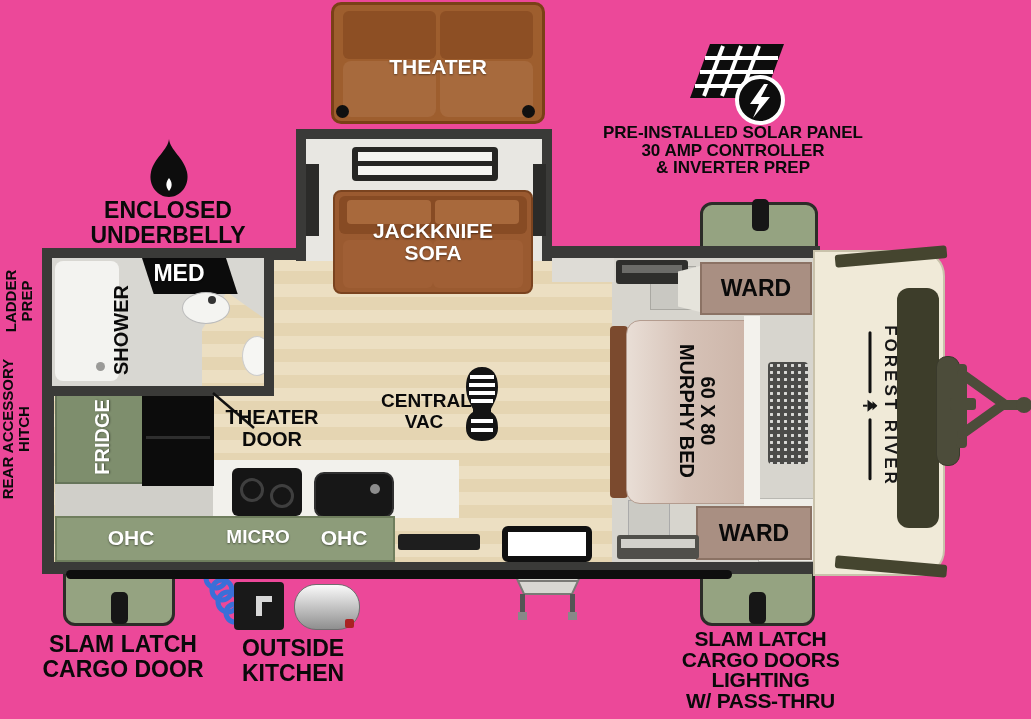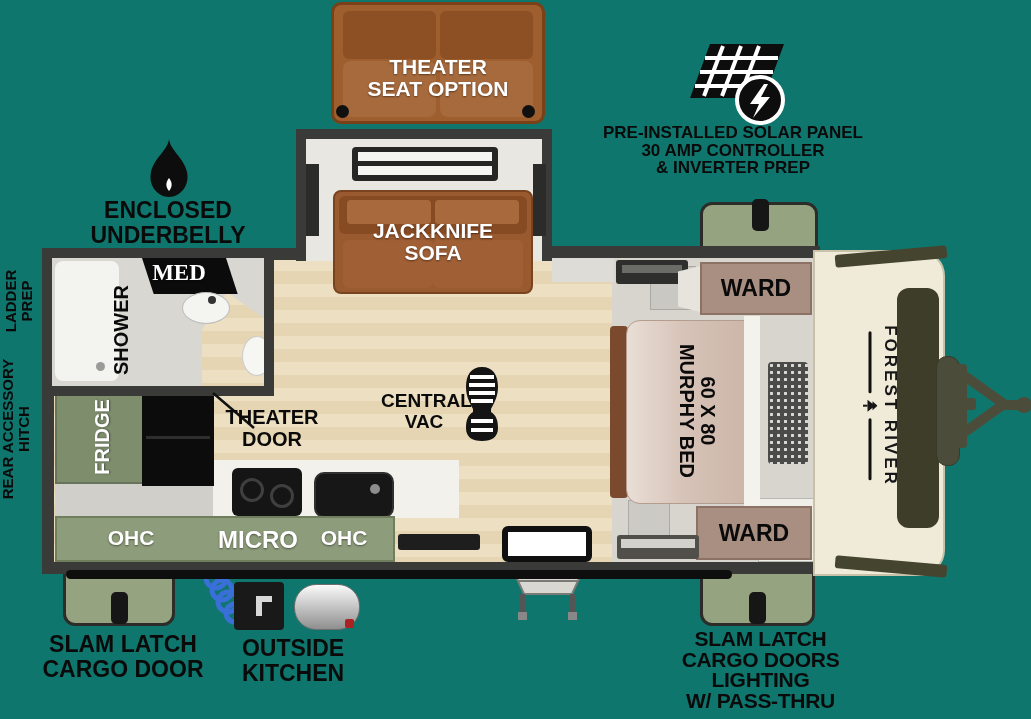--- a/index.html
+++ b/index.html
@@ -1,16 +1,16 @@
 <!DOCTYPE html>
 <html><head>
 <meta charset="utf-8">
 <style>
   html,body{margin:0;padding:0;background:#fff;}
-  #canvas{position:relative;width:1031px;height:719px;background:#0f766e;overflow:hidden;
+  #canvas{position:relative;width:1031px;height:719px;background:#ec4899;overflow:hidden;
           font-family:"Liberation Sans","DejaVu Sans",sans-serif;font-weight:bold;}
   .abs{position:absolute;}
   .txt{font-weight:bold;color:#0a0a0a;text-align:center;line-height:1.06;}
   .wtxt{color:#fff;text-shadow:0 1px 2px rgba(0,0,0,.45);}
   .rot-ccw{transform:translate(-50%,-50%) rotate(-90deg);transform-origin:center;}
   .rot-cw{transform:translate(-50%,-50%) rotate(90deg);transform-origin:center;}
   .nowrap{white-space:nowrap;}
   .wall{background:#3a3a38;}
   .floor{background:repeating-linear-gradient(180deg,#ecdfc2 0px,#ecdfc2 13px,#e5d5b2 13px,#e5d5b2 26px);}
   .dot{width:13px;height:13px;border-radius:50%;background:#101010;}
@@ -33,21 +33,20 @@
   <div class="abs wall" style="left:42px;top:562px;width:778px;height:12px;z-index:3;"></div>
 
   <div class="abs" style="left:331px;top:2px;width:214px;height:122px;background:#9e5e2e;border:3px solid #7a4017;border-radius:10px;box-sizing:border-box;z-index:4;">
     <div class="abs" style="left:9px;top:6px;width:93px;height:48px;background:#8d4f24;border-radius:6px;"></div>
     <div class="abs" style="left:106px;top:6px;width:93px;height:48px;background:#8d4f24;border-radius:6px;"></div>
     <div class="abs" style="left:9px;top:56px;width:93px;height:56px;background:#a76a3d;border-radius:8px;"></div>
     <div class="abs" style="left:106px;top:56px;width:93px;height:56px;background:#a76a3d;border-radius:8px;"></div>
   </div>
   <div class="abs txt wtxt" style="left:341px;top:56px;width:194px;font-size:21px;z-index:5;">
     <div>THEATER</div>
-      <div>SEAT OPTION</div>
   </div>
   <div class="abs dot" style="left:336px;top:105px;z-index:5;"></div>
   <div class="abs dot" style="left:522px;top:105px;z-index:5;"></div>
 
   <div class="abs" style="left:296px;top:129px;width:256px;height:132px;background:#e8e7e2;border:10px solid #3a3a38;border-bottom:none;box-sizing:border-box;z-index:4;"></div>
   <div class="abs" style="left:352px;top:147px;width:146px;height:34px;background:#262624;border-radius:4px;z-index:5;">
     <div class="abs" style="left:6px;top:5px;width:134px;height:9px;background:#f5f5f2;"></div>
     <div class="abs" style="left:6px;top:19px;width:134px;height:9px;background:#f5f5f2;"></div>
   </div>
   <div class="abs" style="left:306px;top:164px;width:13px;height:72px;background:#2b2b29;z-index:5;"></div>
@@ -101,21 +100,21 @@
   <div class="abs txt rot-ccw nowrap" style="left:16px;top:429px;font-size:15px;line-height:16px;z-index:4;">
     <div>REAR ACCESSORY</div>
       <div>HITCH</div>
   </div>
 
   <div class="abs" style="left:42px;top:248px;width:232px;height:148px;background:#d8d7d2;border:10px solid #3a3a38;box-sizing:border-box;overflow:hidden;z-index:5;">
     <div class="abs" style="left:3px;top:3px;width:64px;height:120px;background:#f3f3f0;border-radius:8px;"></div>
     <div class="abs floor" style="left:150px;top:34px;width:62px;height:94px;clip-path:polygon(40% 0,100% 28%,100% 100%,0 100%,0 40%);"></div>
     <div class="abs" style="left:44px;top:104px;width:9px;height:9px;border-radius:50%;background:#9a9a98;"></div>
     <div class="abs" style="left:90px;top:0px;width:84px;height:36px;background:#0b0b0b;transform:skewX(18deg);transform-origin:top left;"></div>
-    <div class="abs txt wtxt nowrap" style="left:92px;top:3px;width:70px;font-size:23px;font-family:Liberation Serif, serif;">MED</div>
+    <div class="abs txt wtxt nowrap" style="left:92px;top:3px;width:70px;font-size:23px;">MED</div>
     <div class="abs txt rot-ccw nowrap" style="left:70px;top:72px;font-size:20px;">SHOWER</div>
     <div class="abs" style="left:130px;top:34px;width:46px;height:30px;background:#f4f4f1;border:1px solid #bbb;border-radius:50%;"></div>
     <div class="abs" style="left:156px;top:38px;width:8px;height:8px;background:#333;border-radius:50%;"></div>
     <div class="abs" style="left:190px;top:78px;width:28px;height:38px;background:#f6f6f3;border:1px solid #ccc;border-radius:50%;"></div>
   </div>
 
   <svg class="abs" style="left:210px;top:390px;z-index:6;" width="48" height="42">
     <line x1="3" y1="3" x2="44" y2="38" stroke="#111" stroke-width="2.5"></line>
   </svg>
   <div class="abs txt" style="left:222px;top:406px;width:100px;font-size:20px;line-height:22px;z-index:6;">
@@ -134,21 +133,21 @@
     <div class="abs" style="left:8px;top:10px;width:24px;height:24px;border:3px solid #3f3f3f;border-radius:50%;box-sizing:border-box;"></div>
     <div class="abs" style="left:38px;top:16px;width:24px;height:24px;border:3px solid #3f3f3f;border-radius:50%;box-sizing:border-box;"></div>
   </div>
   <div class="abs" style="left:314px;top:472px;width:80px;height:46px;background:#171717;border:2px solid #303030;border-radius:10px;box-sizing:border-box;z-index:3;">
     <div class="abs" style="left:54px;top:10px;width:10px;height:10px;background:#8d8d8d;border-radius:50%;"></div>
   </div>
   <div class="abs" style="left:398px;top:534px;width:82px;height:16px;background:#1e1e1e;border-radius:3px;z-index:3;"></div>
 
   <div class="abs" style="left:55px;top:516px;width:340px;height:46px;background:#8d9c7a;border:2px solid #6f7e5d;box-sizing:border-box;z-index:4;"></div>
   <div class="abs txt wtxt nowrap" style="left:96px;top:527px;width:70px;font-size:21px;z-index:5;">OHC</div>
-  <div class="abs txt wtxt nowrap" style="left:216px;top:527px;width:84px;font-size:24px;z-index:5;">MICRO</div>
+  <div class="abs txt wtxt nowrap" style="left:216px;top:527px;width:84px;font-size:19px;z-index:5;">MICRO</div>
   <div class="abs txt wtxt nowrap" style="left:308px;top:527px;width:72px;font-size:21px;z-index:5;">OHC</div>
 
   <div class="abs txt" style="left:381px;top:390px;width:86px;font-size:19px;line-height:21px;z-index:4;">
     <div>CENTRAL</div>
       <div>VAC</div>
   </div>
   <svg class="abs" style="left:463px;top:366px;z-index:4;" width="38" height="76" viewBox="0 0 38 76">
     <path d="M19,1 C30,1 35,9 35,21 C35,31 31,37 28,43 L28,46 C33,49 35,54 35,62 C35,71 29,75 19,75 C9,75 3,71 3,62 C3,54 5,49 10,46 L10,43 C7,37 3,31 3,21 C3,9 8,1 19,1 Z" fill="#141414"></path>
     <g fill="#fff">
       <rect x="7" y="9" width="24" height="4"></rect>

